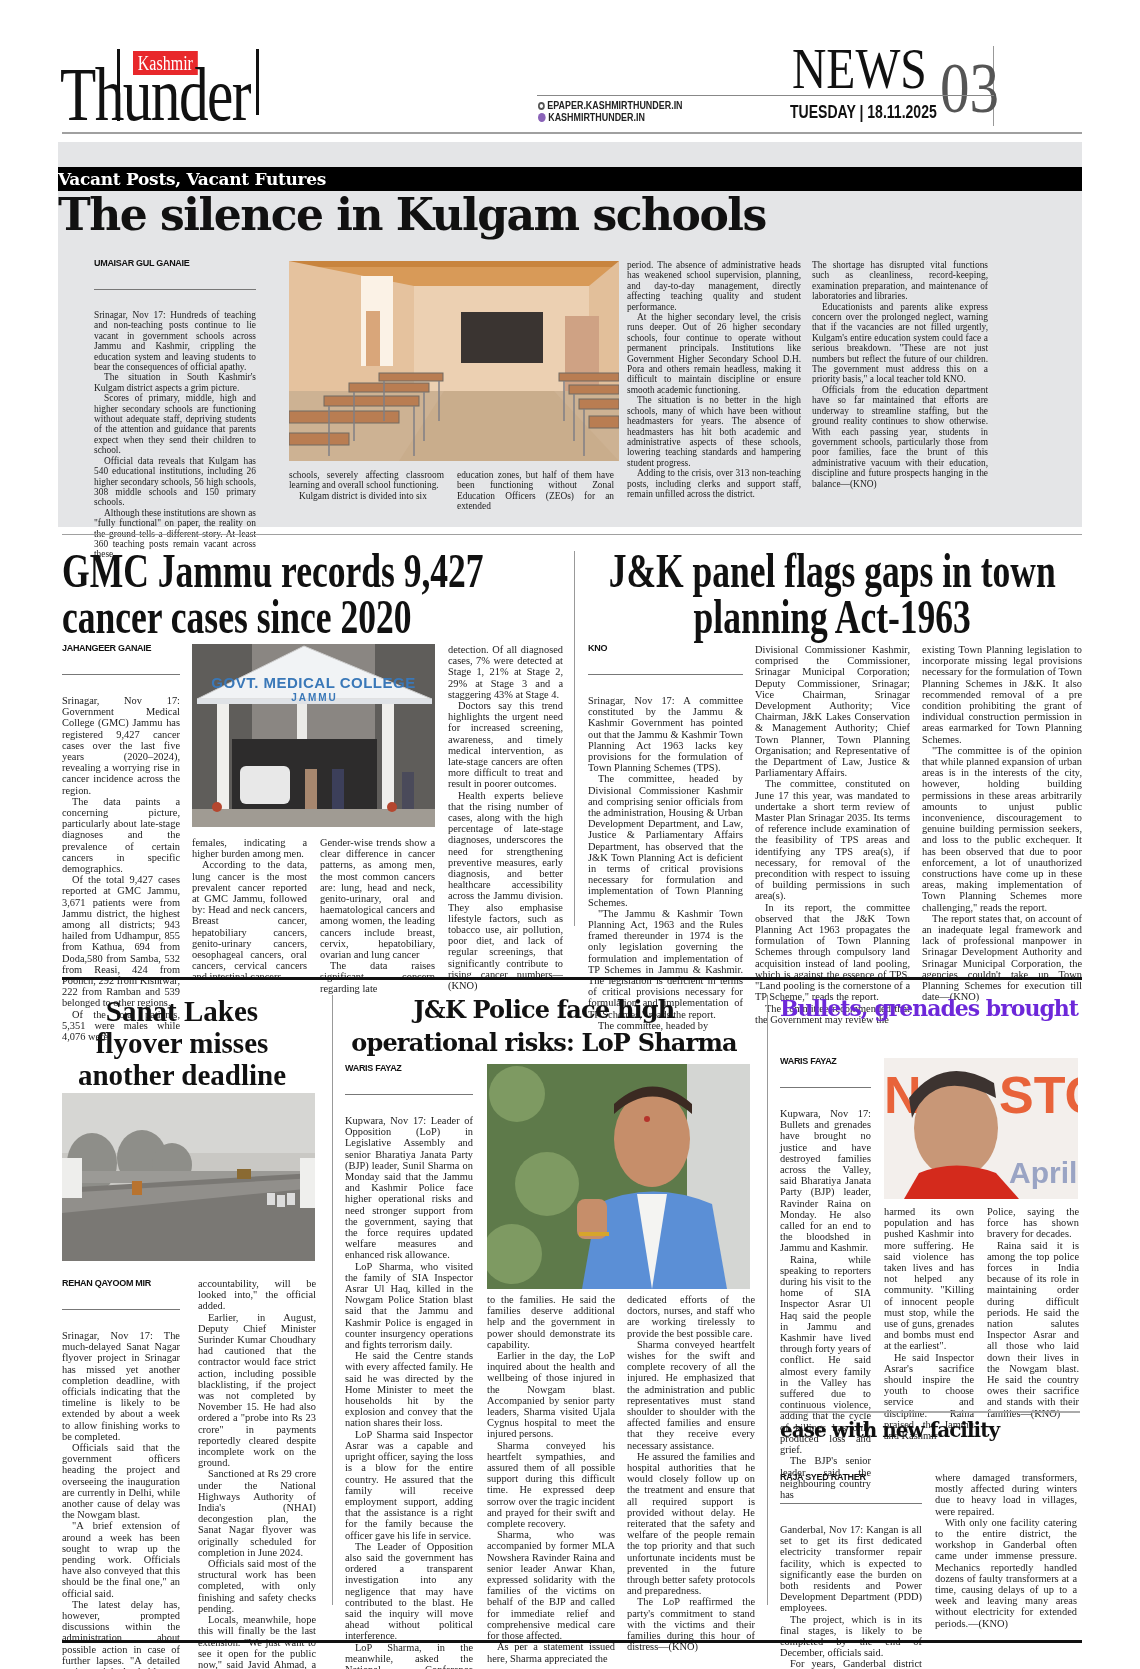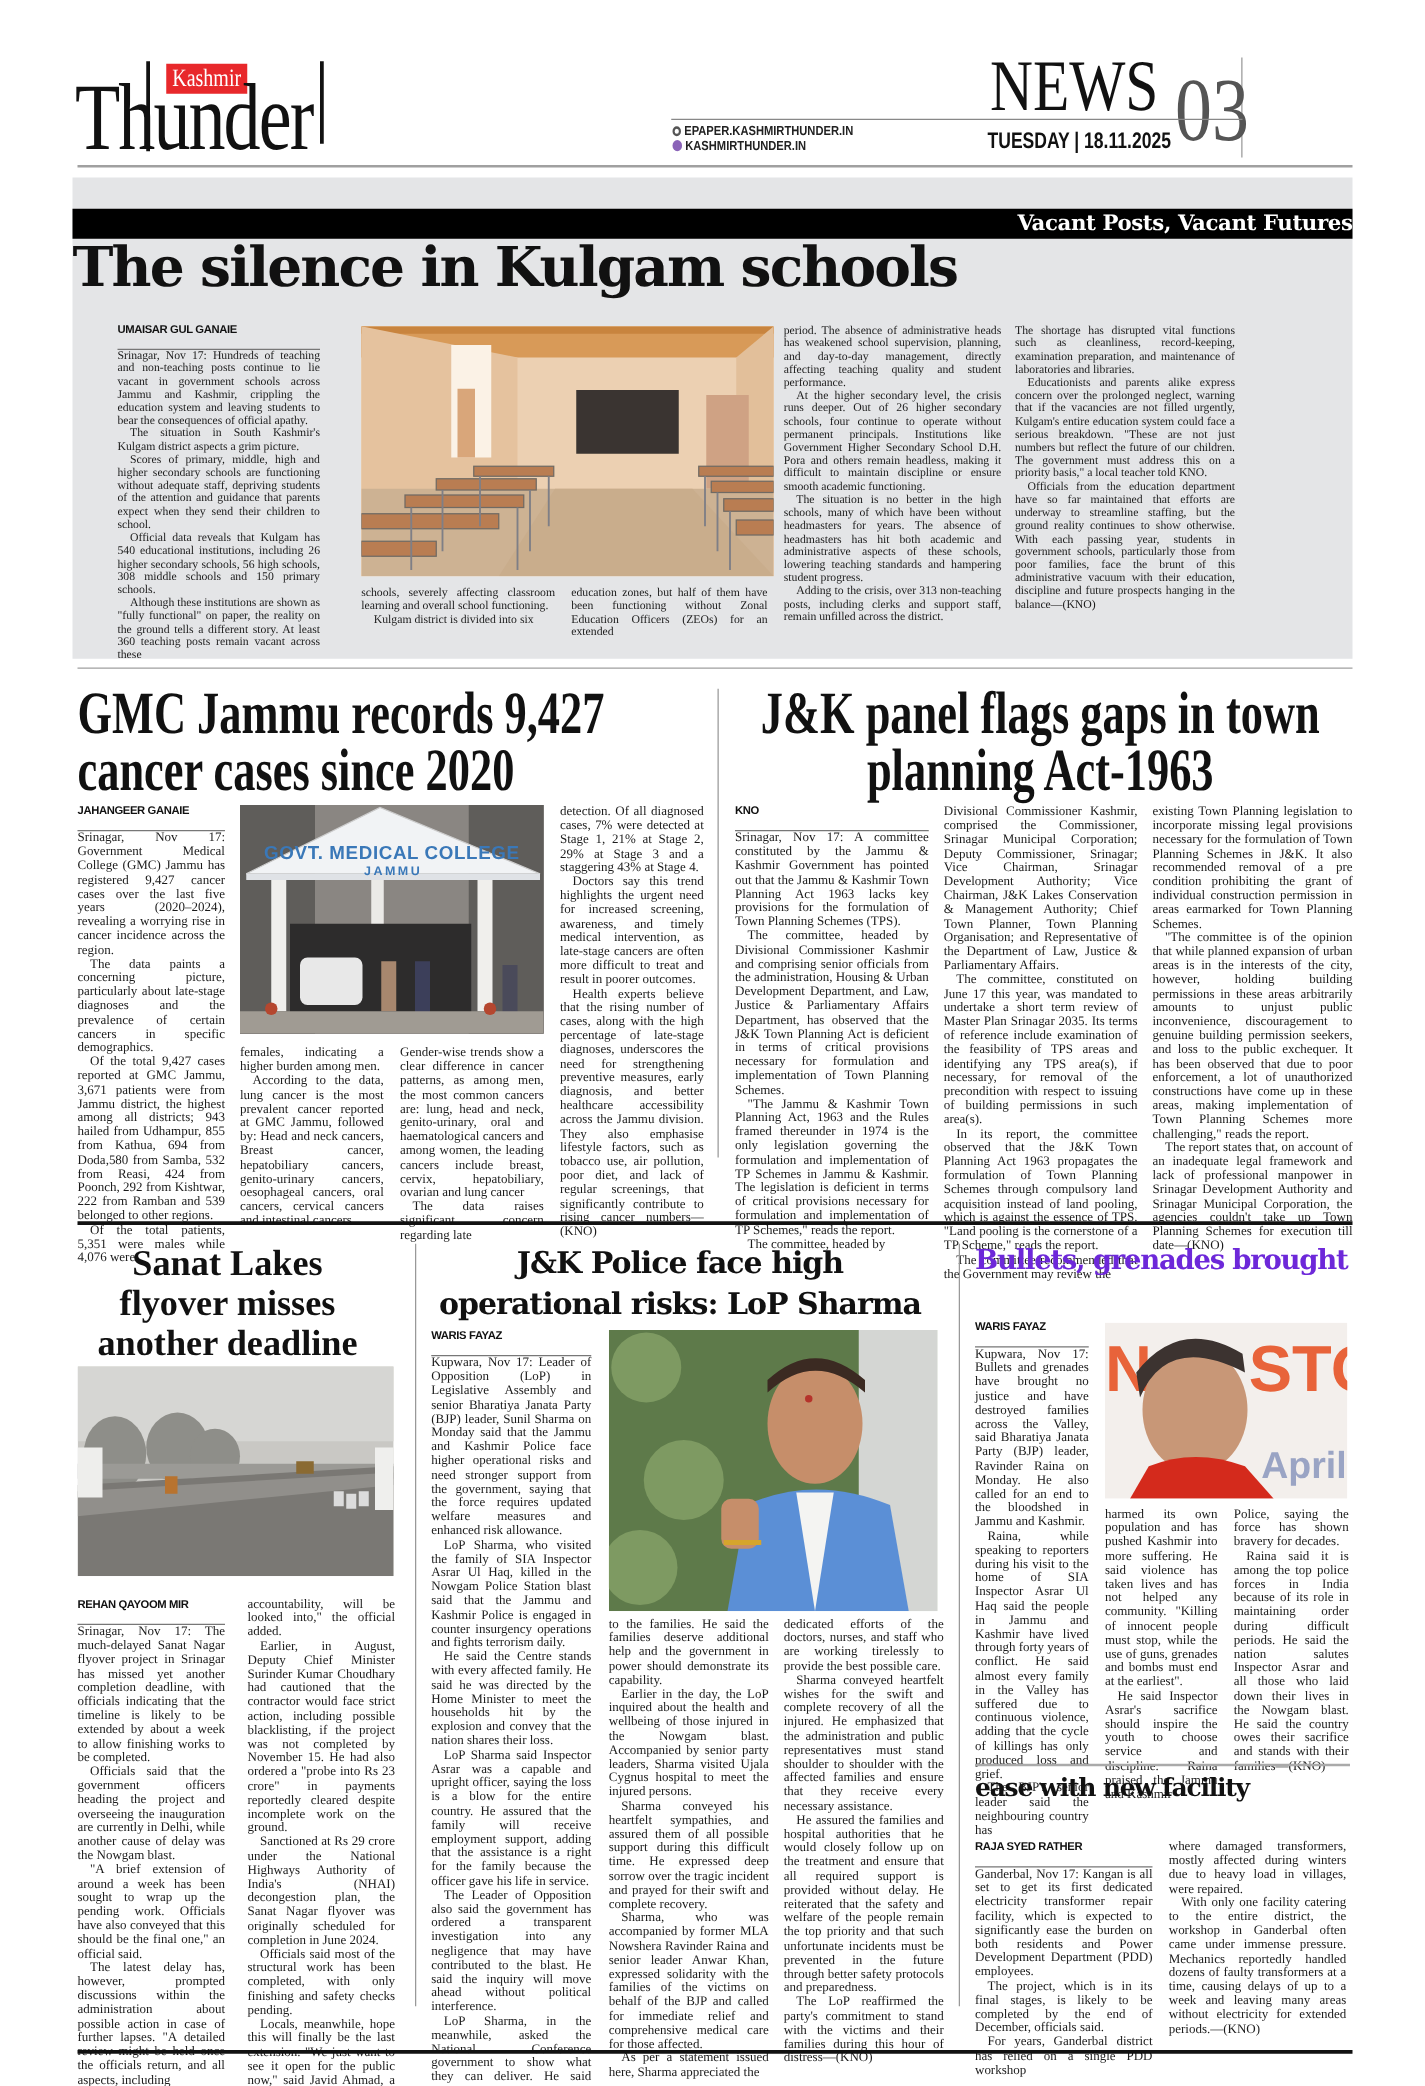--- a/index.html
+++ b/index.html
@@ -2,40 +2,40 @@
 <html><head>
 <meta charset="utf-8">
 <style>
   * { box-sizing: border-box; margin: 0; padding: 0; }
   html, body { width: 1140px; height: 1669px; background: #ffffff; overflow: hidden; }
   body { position: relative; font-family: "Liberation Serif", serif; color: #1a1a1a; }
   .abs { position: absolute; }
   .body-text { font-family: "Liberation Serif", serif; font-size: 10.4px; line-height: 11.2px; text-align: justify; hyphens: auto; color: #1b1b1b; }
   .body-text p { text-indent: 10px; }
   .body-text p:first-child { text-indent: 0; }
-  .byline { font-family: "Liberation Sans", sans-serif; font-weight: bold; font-size: 9px; letter-spacing: -0.3px; border-bottom: 1px solid #777; padding-bottom: 11px; margin-bottom: 0; color: #111; }
+  .byline { font-family: "Liberation Sans", sans-serif; font-weight: bold; font-size: 9px; letter-spacing: -0.3px; border-bottom: 1px solid #777; padding-bottom: 21px; margin-bottom: 20px; color: #111; }
 
   
   .logo-kashmir { left: 133px; top: 51px; background: #e8282b; color: #fff; font-family: "Liberation Serif", serif; font-size: 20px; padding: 0 6px; height: 24px; line-height: 24px; transform: scaleX(0.8); transform-origin: left; }
   .logo-bar-l { left: 117px; top: 49px; width: 3px; height: 72px; background: #111; }
   .logo-bar-r { left: 256px; top: 49px; width: 3px; height: 66px; background: #111; }
   .logo-thunder { left: 60px; top: 56px; font-family: "Liberation Serif", serif; font-size: 76px; line-height: 76px; letter-spacing: -2px; transform: scaleX(0.78); transform-origin: left; color: #111; }
   .news-label { left: 792px; top: 40px; font-family: "Liberation Serif", serif; font-size: 58px; line-height: 58px; transform: scaleX(0.82); transform-origin: left; color: #111; }
   .page-num { left: 940px; top: 52px; font-family: "Liberation Serif", serif; font-size: 72px; line-height: 72px; color: #555; transform: scaleX(0.82); transform-origin: left; }
   .mast-vline { left: 993px; top: 46px; width: 1px; height: 80px; background: #999; }
   .mast-hline { left: 537px; top: 95px; width: 457px; height: 1px; background: #888; }
   .mast-link { font-family: "Liberation Sans", sans-serif; font-size: 10.5px; font-weight: bold; color: #222; transform: scaleX(0.85); transform-origin: left; white-space: nowrap; }
   .mast-link .ic { display: inline-block; width: 9px; height: 9px; border-radius: 50%; margin-right: 3px; vertical-align: -1px; }
   .date-line { left: 790px; top: 102px; font-family: "Liberation Sans", sans-serif; font-size: 18px; font-weight: bold; transform: scaleX(0.78); transform-origin: left; color: #111; white-space: nowrap; }
   .rule-grey { height: 2px; background: #a0a0a0; }
 
   
   .feature-box { left: 58px; top: 142px; width: 1024px; height: 385px; background: #e4e5e7; }
   .kicker-bar { left: 58px; top: 167px; width: 1024px; height: 24px; background: #000; }
-  .kicker { left: 58px; top: 168px; width: 1024px; text-align: right; color: #fff; font-family: "DejaVu Serif", serif; font-weight: bold; font-size: 17px; line-height: 22px; letter-spacing: -0.3px; }
+  .kicker { left: 58px; top: 168px; width: 1024px; text-align: left; color: #fff; font-family: "DejaVu Serif", serif; font-weight: bold; font-size: 17px; line-height: 22px; letter-spacing: -0.3px; }
   .feature-head { left: 58px; top: 188px; width: 1024px; text-align: left; font-family: "DejaVu Serif", serif; font-weight: bold; font-size: 44px; line-height: 54px; letter-spacing: -1.5px; color: #111; }
 
   .photo { overflow: hidden; }
   .cond-head { font-family: "Liberation Serif", serif; font-weight: bold; color: #111; transform-origin: left top; }
 </style>
 </head>
 <body>
 
 <div>
   <div class="abs logo-bar-l"></div>

